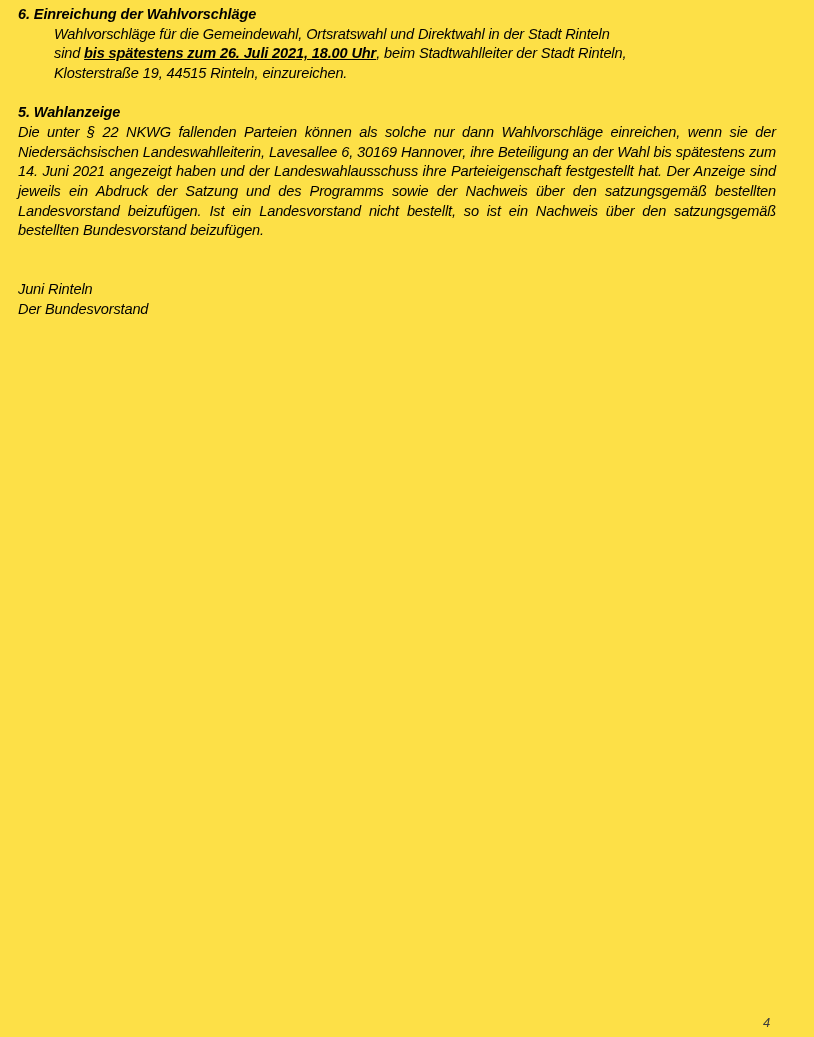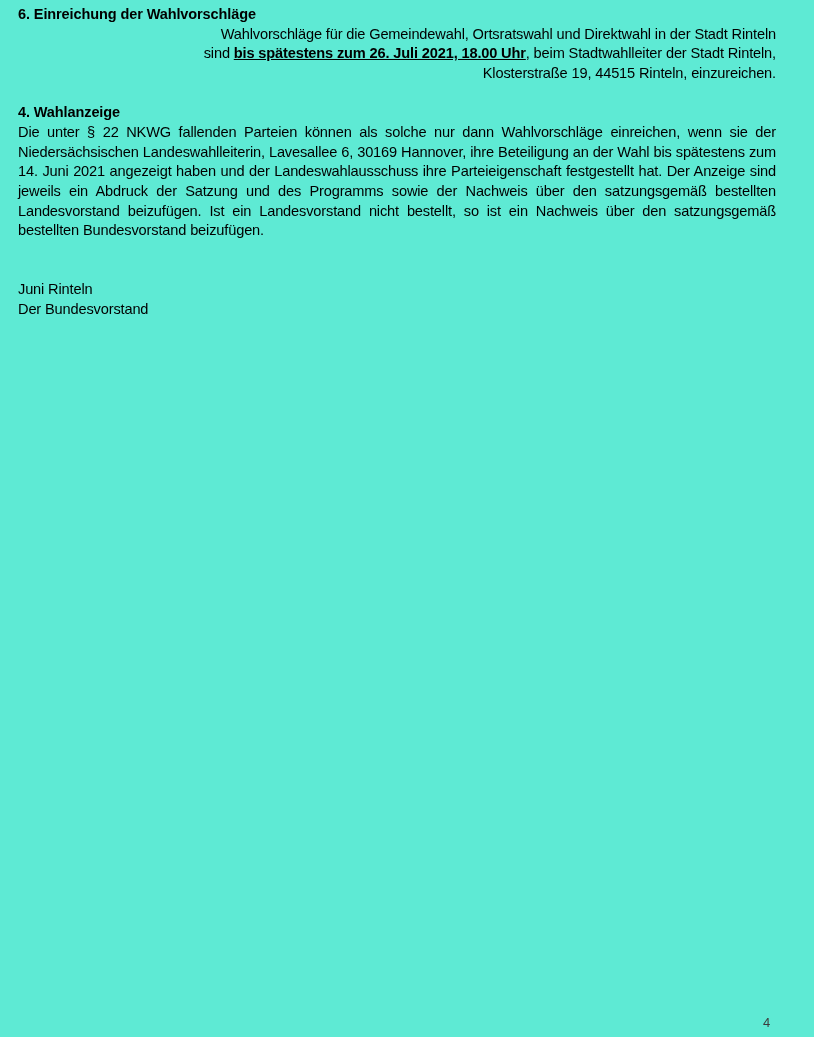--- a/index.html
+++ b/index.html
@@ -13,22 +13,23 @@
     position: relative;
     font-family: "Liberation Sans", sans-serif;
     color: #000000;
     overflow: hidden;
   }
 
   .page {
     position: relative;
     width: 814px;
     height: 1037px;
-    background: #5eead4;
+    background: #fde047;
     box-sizing: border-box;
+    font-style: italic;
   }
 
   .content {
     position: absolute;
     left: 18px;
     top: 5px;
     width: 758px;
   }
 
   .section {
@@ -44,21 +45,21 @@
   }
 
   .para {
     font-size: 14.6px;
     line-height: 19.7px;
     margin: 0;
     letter-spacing: -0.15px;
   }
 
   .para-left {
-    text-align: right;
+    text-align: left;
     margin-left: 36px;
   }
 
   .para-justify {
     text-align: justify;
     text-align-last: left;
   }
 
   .u-bold {
     font-weight: bold;
@@ -104,21 +105,21 @@
     <div class="section">
       <div class="heading">6. Einreichung der Wahlvorschläge</div>
       <div class="para para-left">Wahlvorschläge für die Gemeindewahl, Ortsratswahl und Direktwahl in der Stadt Rinteln</div>
       <div class="para para-left"><span>sind </span><span class="u-bold">bis spätestens zum 26. Juli 2021, 18.00 Uhr</span><span>, beim Stadtwahlleiter der Stadt Rinteln,</span></div>
       <div class="para para-left">Klosterstraße 19, 44515 Rinteln, einzureichen.</div>
     </div>
 
     <div class="spacer-sec"></div>
 
     <div class="section">
-      <div class="heading">4. Wahlanzeige</div>
+      <div class="heading">5. Wahlanzeige</div>
       <div class="para para-justify">Die unter § 22 NKWG fallenden Parteien können als solche nur dann Wahlvorschläge einreichen, wenn sie der Niedersächsischen Landeswahlleiterin, Lavesallee 6, 30169 Hannover, ihre Beteiligung an der Wahl bis spätestens zum 14. Juni 2021 angezeigt haben und der Landeswahlausschuss ihre Parteieigenschaft festgestellt hat. Der Anzeige sind jeweils ein Abdruck der Satzung und des Programms sowie der Nachweis über den satzungsgemäß bestellten Landesvorstand beizufügen. Ist ein Landesvorstand nicht bestellt, so ist ein Nachweis über den satzungsgemäß bestellten Bundesvorstand beizufügen.</div>
     </div>
 
     <div class="gap-sm"></div>
 
     <div class="section">
       <div class="gap-sm"></div>
       <div class="block-place">Juni Rinteln</div>
       <div class="block-place">Der Bundesvorstand</div>
       <div class="gap-sig"></div>

